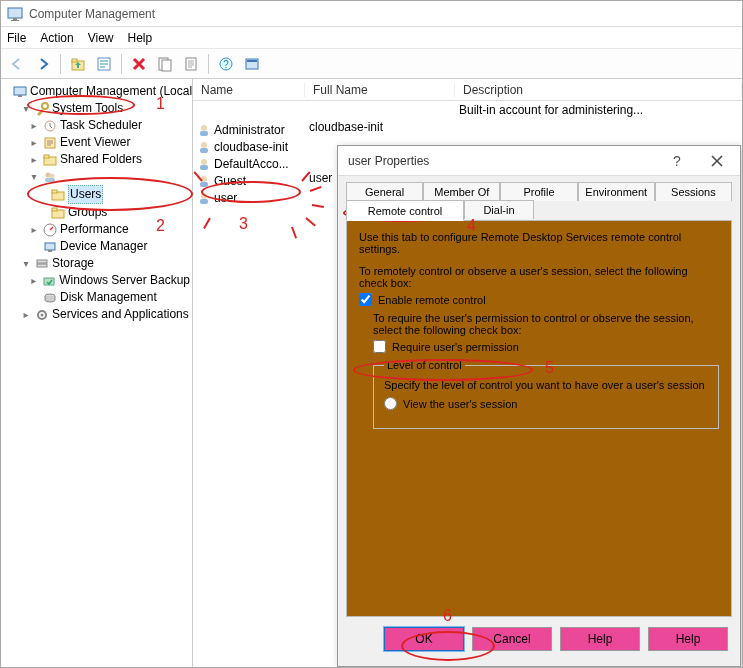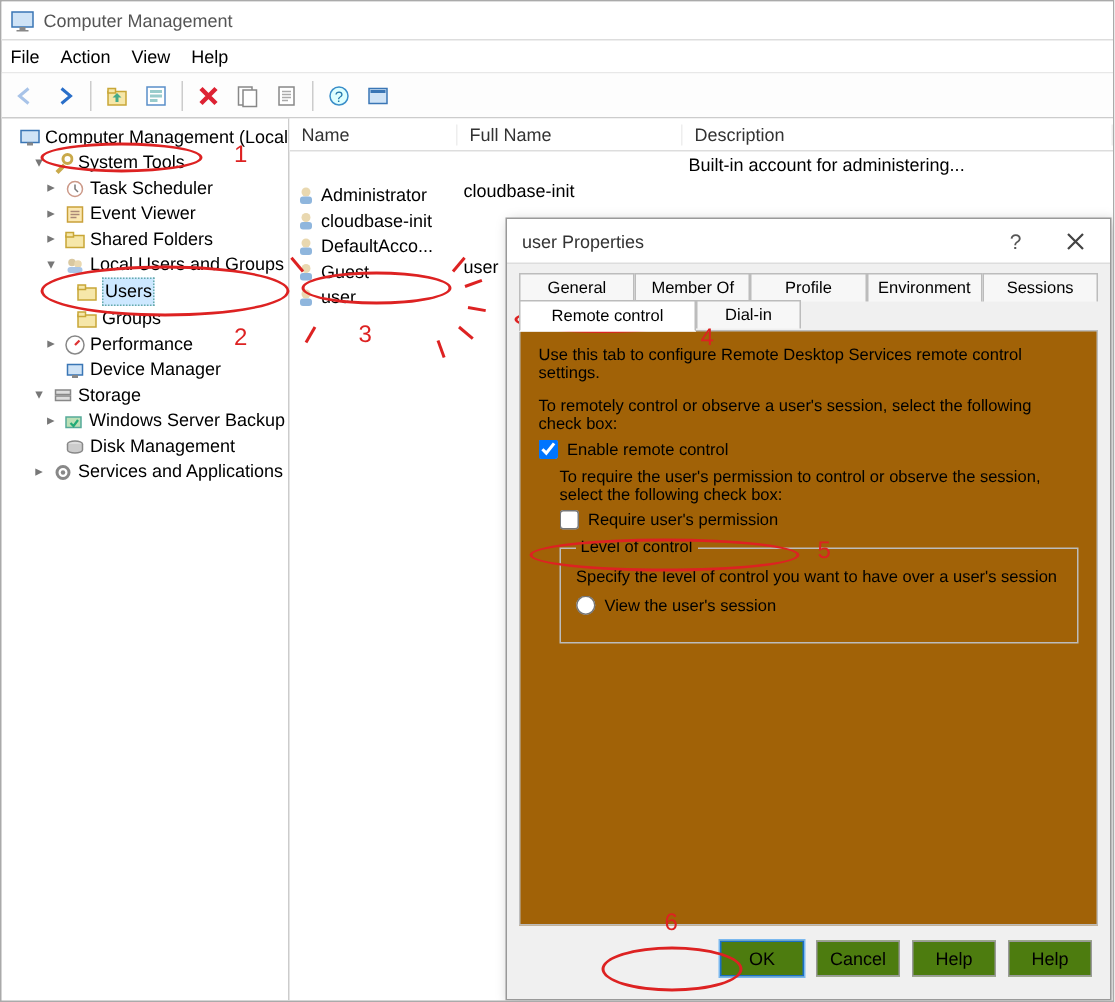--- a/index.html
+++ b/index.html
@@ -41,21 +41,21 @@
   .dialog .dticons { display:flex; gap:6px; align-items:center;}
   .dialog .dticons div { width:34px; height:24px; display:flex; align-items:center; justify-content:center;}
   .dialog .tabs { padding:6px 8px 0 8px;}
   .tabrow { display:flex; }
   .tab { border:1px solid #bcbcbc; border-bottom:none; background:#f7f7f7; font-size:11px; height:19px; display:flex; align-items:center; justify-content:center; position:relative;}
   .tabrow.top .tab { flex:1;}
   .tabrow.bot { margin-top:-1px;}
   .tabrow.bot .tab.active { background:#fff; height:21px; z-index:2; border-bottom:1px solid #fff; margin-bottom:-1px;text-align:center;}
   .tabpg { border:1px solid #bcbcbc; background:#a16207; padding:10px 12px 16px 12px; height:397px;}
   .dialog .btns { display:flex; justify-content:flex-end; gap:8px; padding:10px 12px;}
-  .btn { width:56px; height:24px; border:1px solid #999; background:#4d7c0f; font-size:12px; display:flex; align-items:center; justify-content:center;}
+  .btn { width:80px; height:24px; border:1px solid #999; background:#ec4899; font-size:12px; display:flex; align-items:center; justify-content:center;}
   .btn.primary { border:1px solid #1a6fc4; outline:1px solid #7ab8ee;}
   .cb { display:flex; align-items:center; gap:6px; margin:4px 0;}
   .cb input { margin:0;}
   fieldset { border:1px solid #bcbcbc; margin:6px 0 0 0; padding:8px 10px 16px 10px;}
   legend { font-size:11px; padding:0 3px;}
   .radio { display:flex; align-items:center; gap:6px; margin:2px 0;}
   .radio input { margin:0;}
 
   
   .annot { position:absolute; border:2px solid #d22; border-radius:50%/50%; pointer-events:none;}
@@ -212,21 +212,20 @@
                 <li>
                   <div class="row">
                       <span class="tw">▾</span>
                       <span class="ic">
                         <svg width="14" height="14">
                           <circle cx="5" cy="5" r="2.5" fill="#d9c8a0"></circle>
                           <circle cx="9" cy="6" r="2.5" fill="#e9d8b0"></circle>
                           <rect x="2" y="8" width="10" height="4" rx="2" fill="#a9c5e6"></rect>
                         </svg>
                       </span>
-                      <span>Local Users and Groups</span>
                     </div>
                   <ul>
                     <li>
                         <div class="row">
                           <span class="tw"></span>
                           <span class="ic">
                             <svg width="14" height="14">
                               <rect x="1" y="4" width="12" height="8" fill="#f6e7a9" stroke="#c8a637"></rect>
                               <rect x="1" y="2" width="5" height="3" fill="#f6e7a9" stroke="#c8a637"></rect>
                             </svg>

